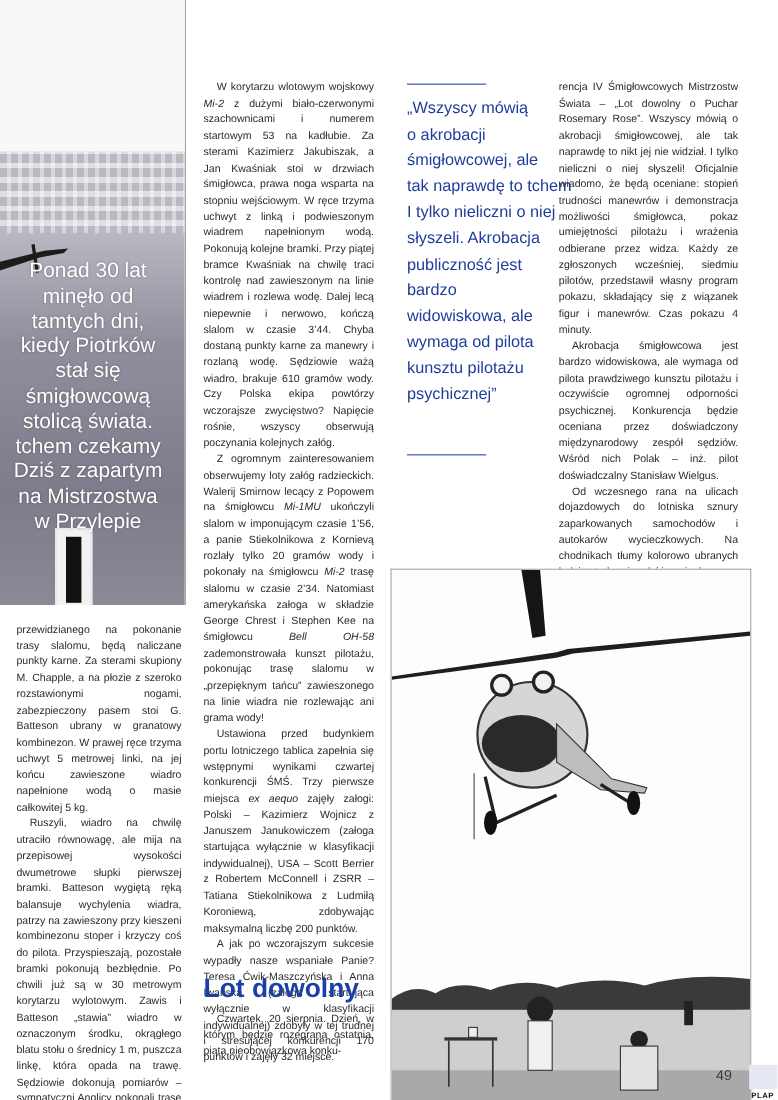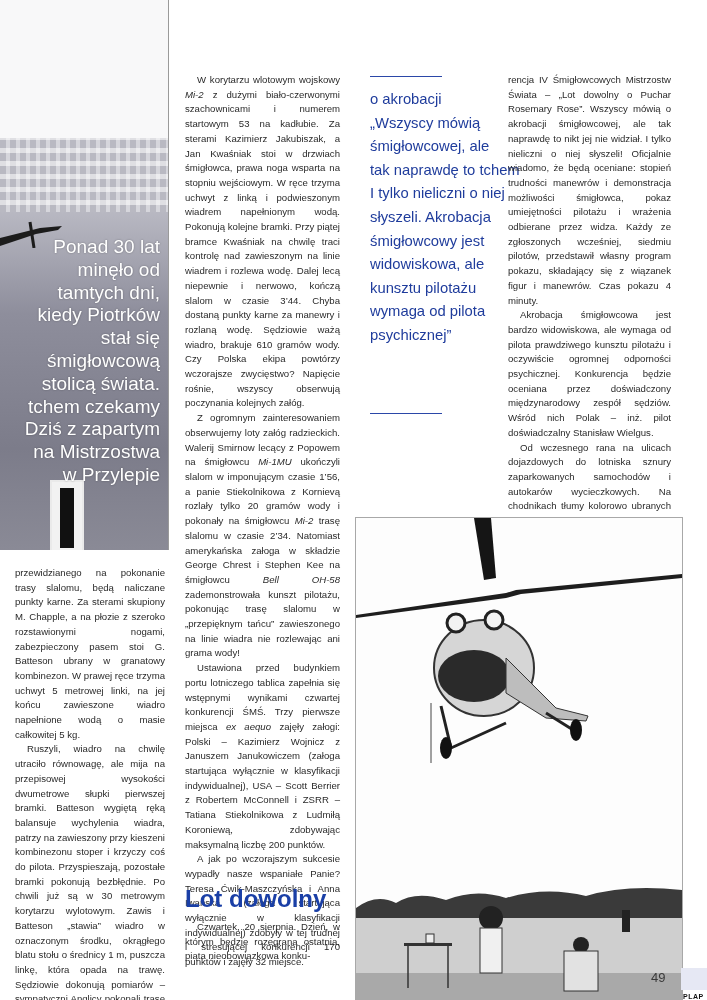--- a/index.html
+++ b/index.html
@@ -46,21 +46,21 @@
   }
   .left-photo .marker {
     position: absolute; left: 50px; top: 480px; width: 30px; height: 70px;
     background: #f2f2f2; border: 2px solid #eaeaea;
   }
   .left-photo .marker::after {
     content: ""; position: absolute; left: 8px; top: 6px; width: 14px; height: 60px; background: #111;
   }
   .overlay-quote {
     position: absolute; right: 8px; top: 236px; width: 160px;
-    text-align: right;
+    text-align: center;
     color: #ffffff;
     font-size: 19px; line-height: 22.8px;
     text-shadow: 0 0 2px rgba(0,0,0,0.35);
     white-space: pre-line;
   }
 
   .caption {
     position: absolute; left: 355px; top: 518px; width: 340px;
     font-size: 7.4px; color: #8a8a8a; white-space: nowrap;
   }
@@ -121,30 +121,31 @@
 </div>
 
 <div class="heading-lot">Lot dowolny</div>
 
 <div class="col" style="left:185px; top:920px; width:155px;">
   <p>Czwartek, 20 sierpnia. Dzień, w którym będzie rozegrana ostatnia, piąta nieobowiązkowa konku-</p>
 </div>
 
 <div class="pull-line" style="top:76px;"></div>
 <div class="pull-quote" style="top:88px;" id="pull-quote">
+    <div>„Wszyscy mówią</div>
     <div>o akrobacji</div>
-    <div>„Wszyscy mówią</div>
     <div>śmigłowcowej, ale</div>
     <div>tak naprawdę to tchem</div>
     <div>I tylko nieliczni o niej</div>
     <div>słyszeli. Akrobacja</div>
-    <div>śmigłowcowy jest</div>
+    <div>publiczność jest</div>
+    <div>bardzo</div>
     <div>widowiskowa, ale</div>
+    <div>wymaga od pilota</div>
     <div>kunsztu pilotażu</div>
-    <div>wymaga od pilota</div>
     <div>psychicznej”</div>
   </div>
 <div class="pull-line" style="top:413px;"></div>
 
 <div class="col" style="left:508px; top:73px; width:163px;">
   <p class="noindent">rencja IV Śmigłowcowych Mistrzostw Świata – „Lot dowolny o Puchar Rosemary Rose”. Wszyscy mówią o akrobacji śmigłowcowej, ale tak naprawdę to nikt jej nie widział. I tylko nieliczni o niej słyszeli! Oficjalnie wiadomo, że będą oceniane: stopień trudności manewrów i demonstracja możliwości śmigłowca, pokaz umiejętności pilotażu i wrażenia odbierane przez widza. Każdy ze zgłoszonych wcześniej, siedmiu pilotów, przedstawił własny program pokazu, składający się z wiązanek figur i manewrów. Czas pokazu 4 minuty.</p>
   <p>Akrobacja śmigłowcowa jest bardzo widowiskowa, ale wymaga od pilota prawdziwego kunsztu pilotażu i oczywiście ogromnej odporności psychicznej. Konkurencja będzie oceniana przez doświadczony międzynarodowy zespół sędziów. Wśród nich Polak – inż. pilot doświadczalny Stanisław Wielgus.</p>
   <p>Od wczesnego rana na ulicach dojazdowych do lotniska sznury zaparkowanych samochodów i autokarów wycieczkowych. Na chodnikach tłumy kolorowo ubranych ludzi, z torbami podróżnymi, pleca-</p>
 </div>
 

